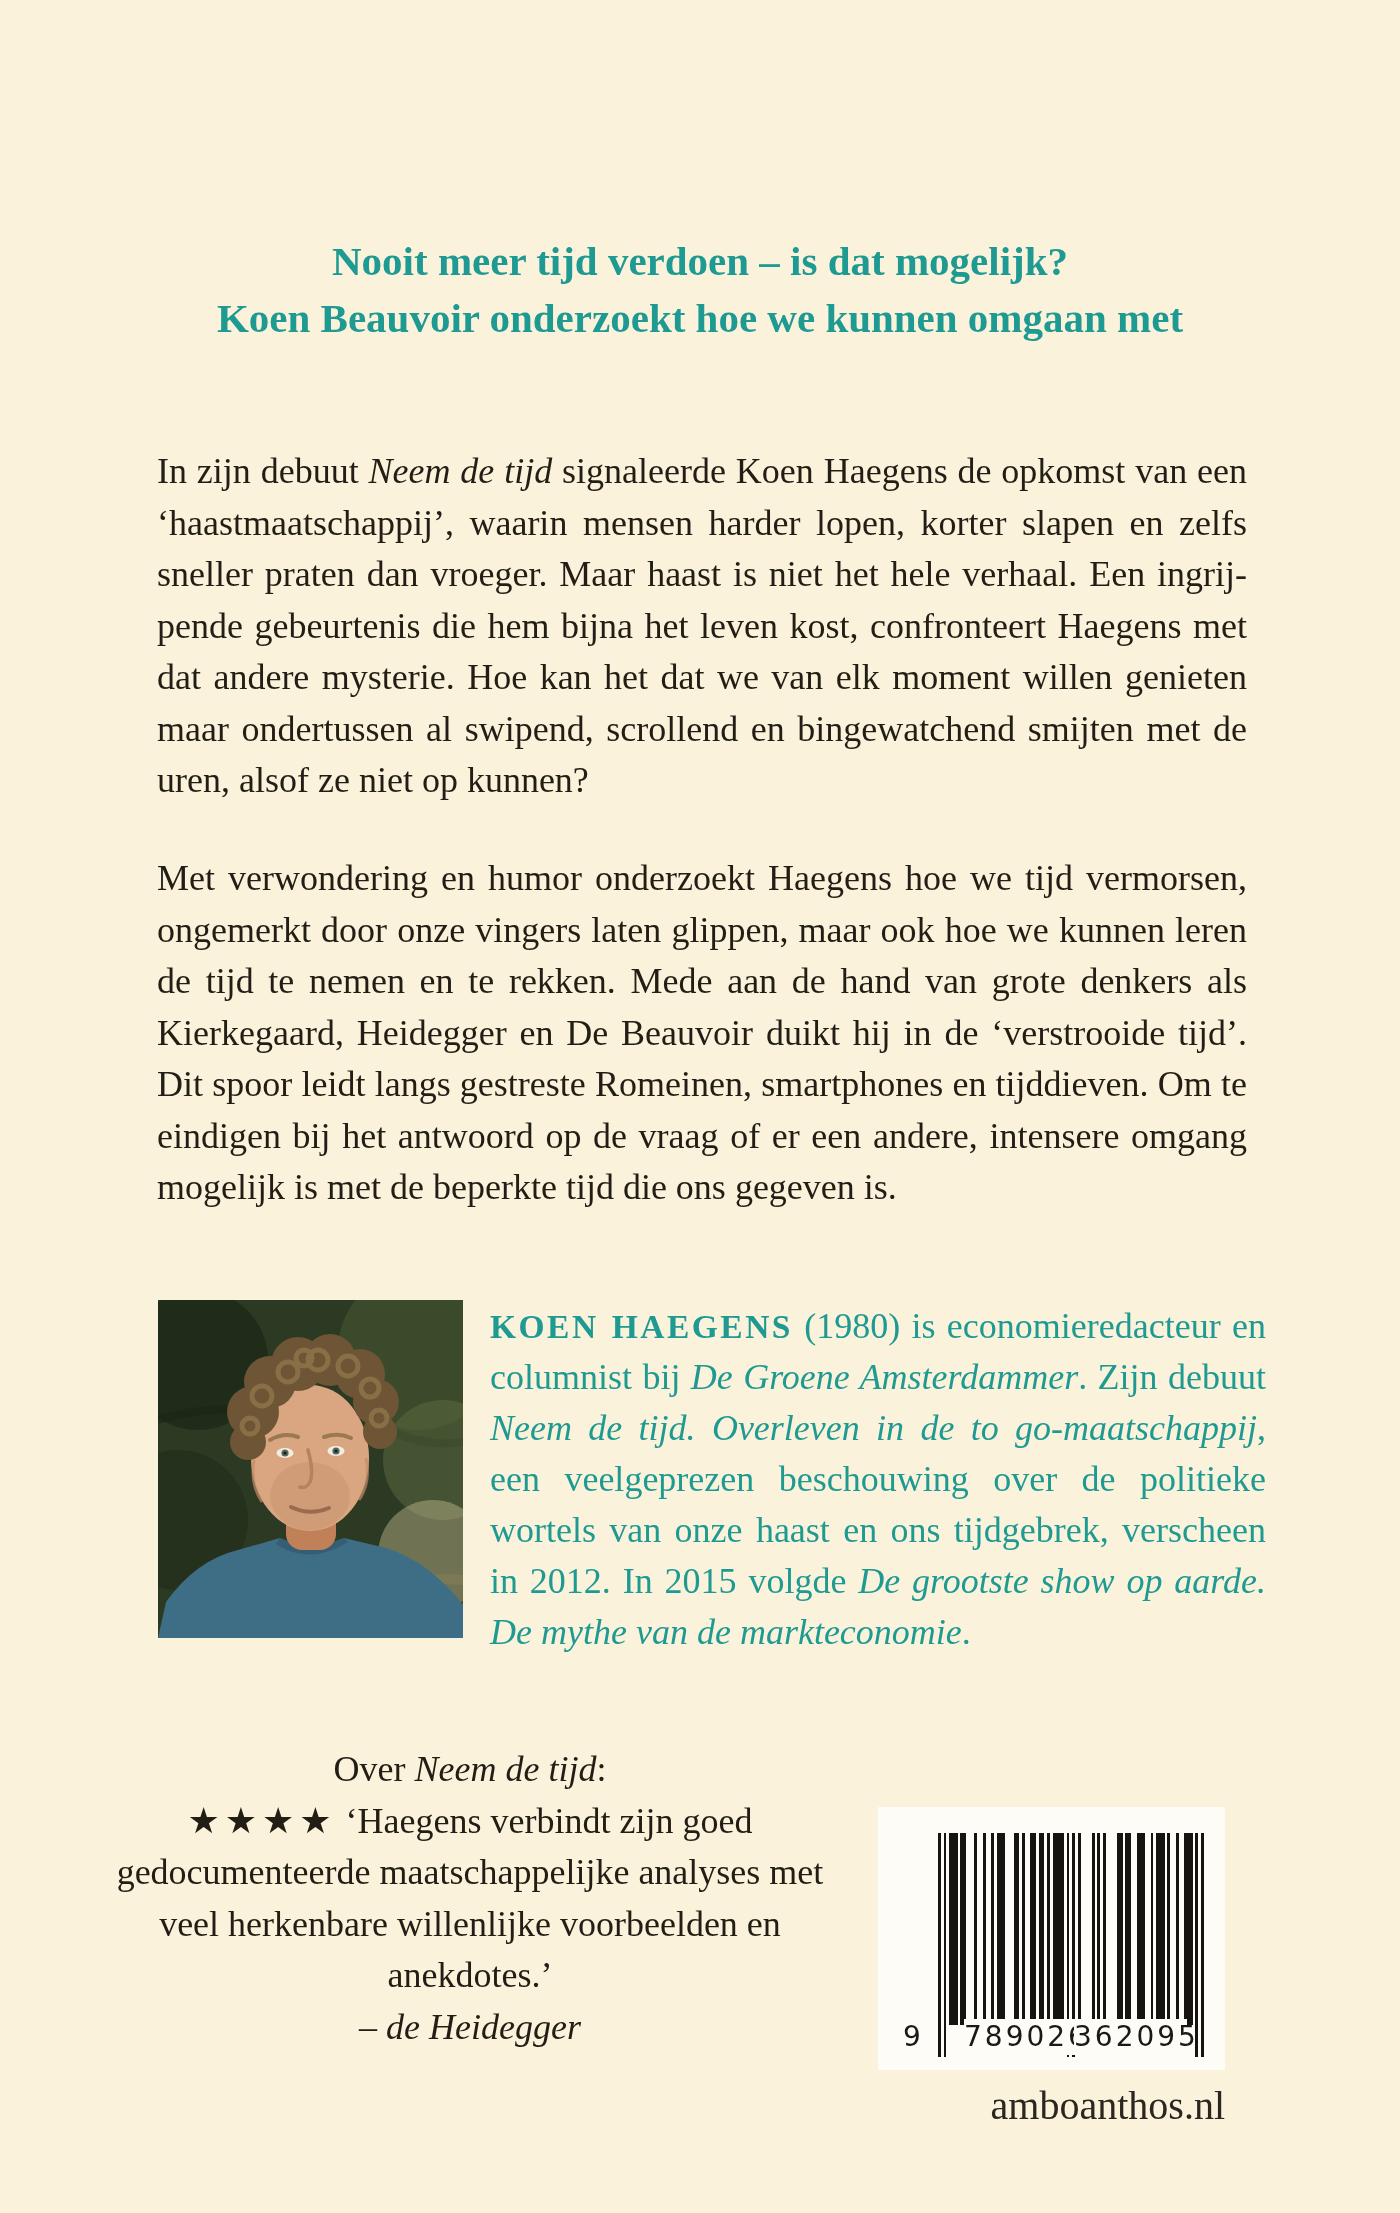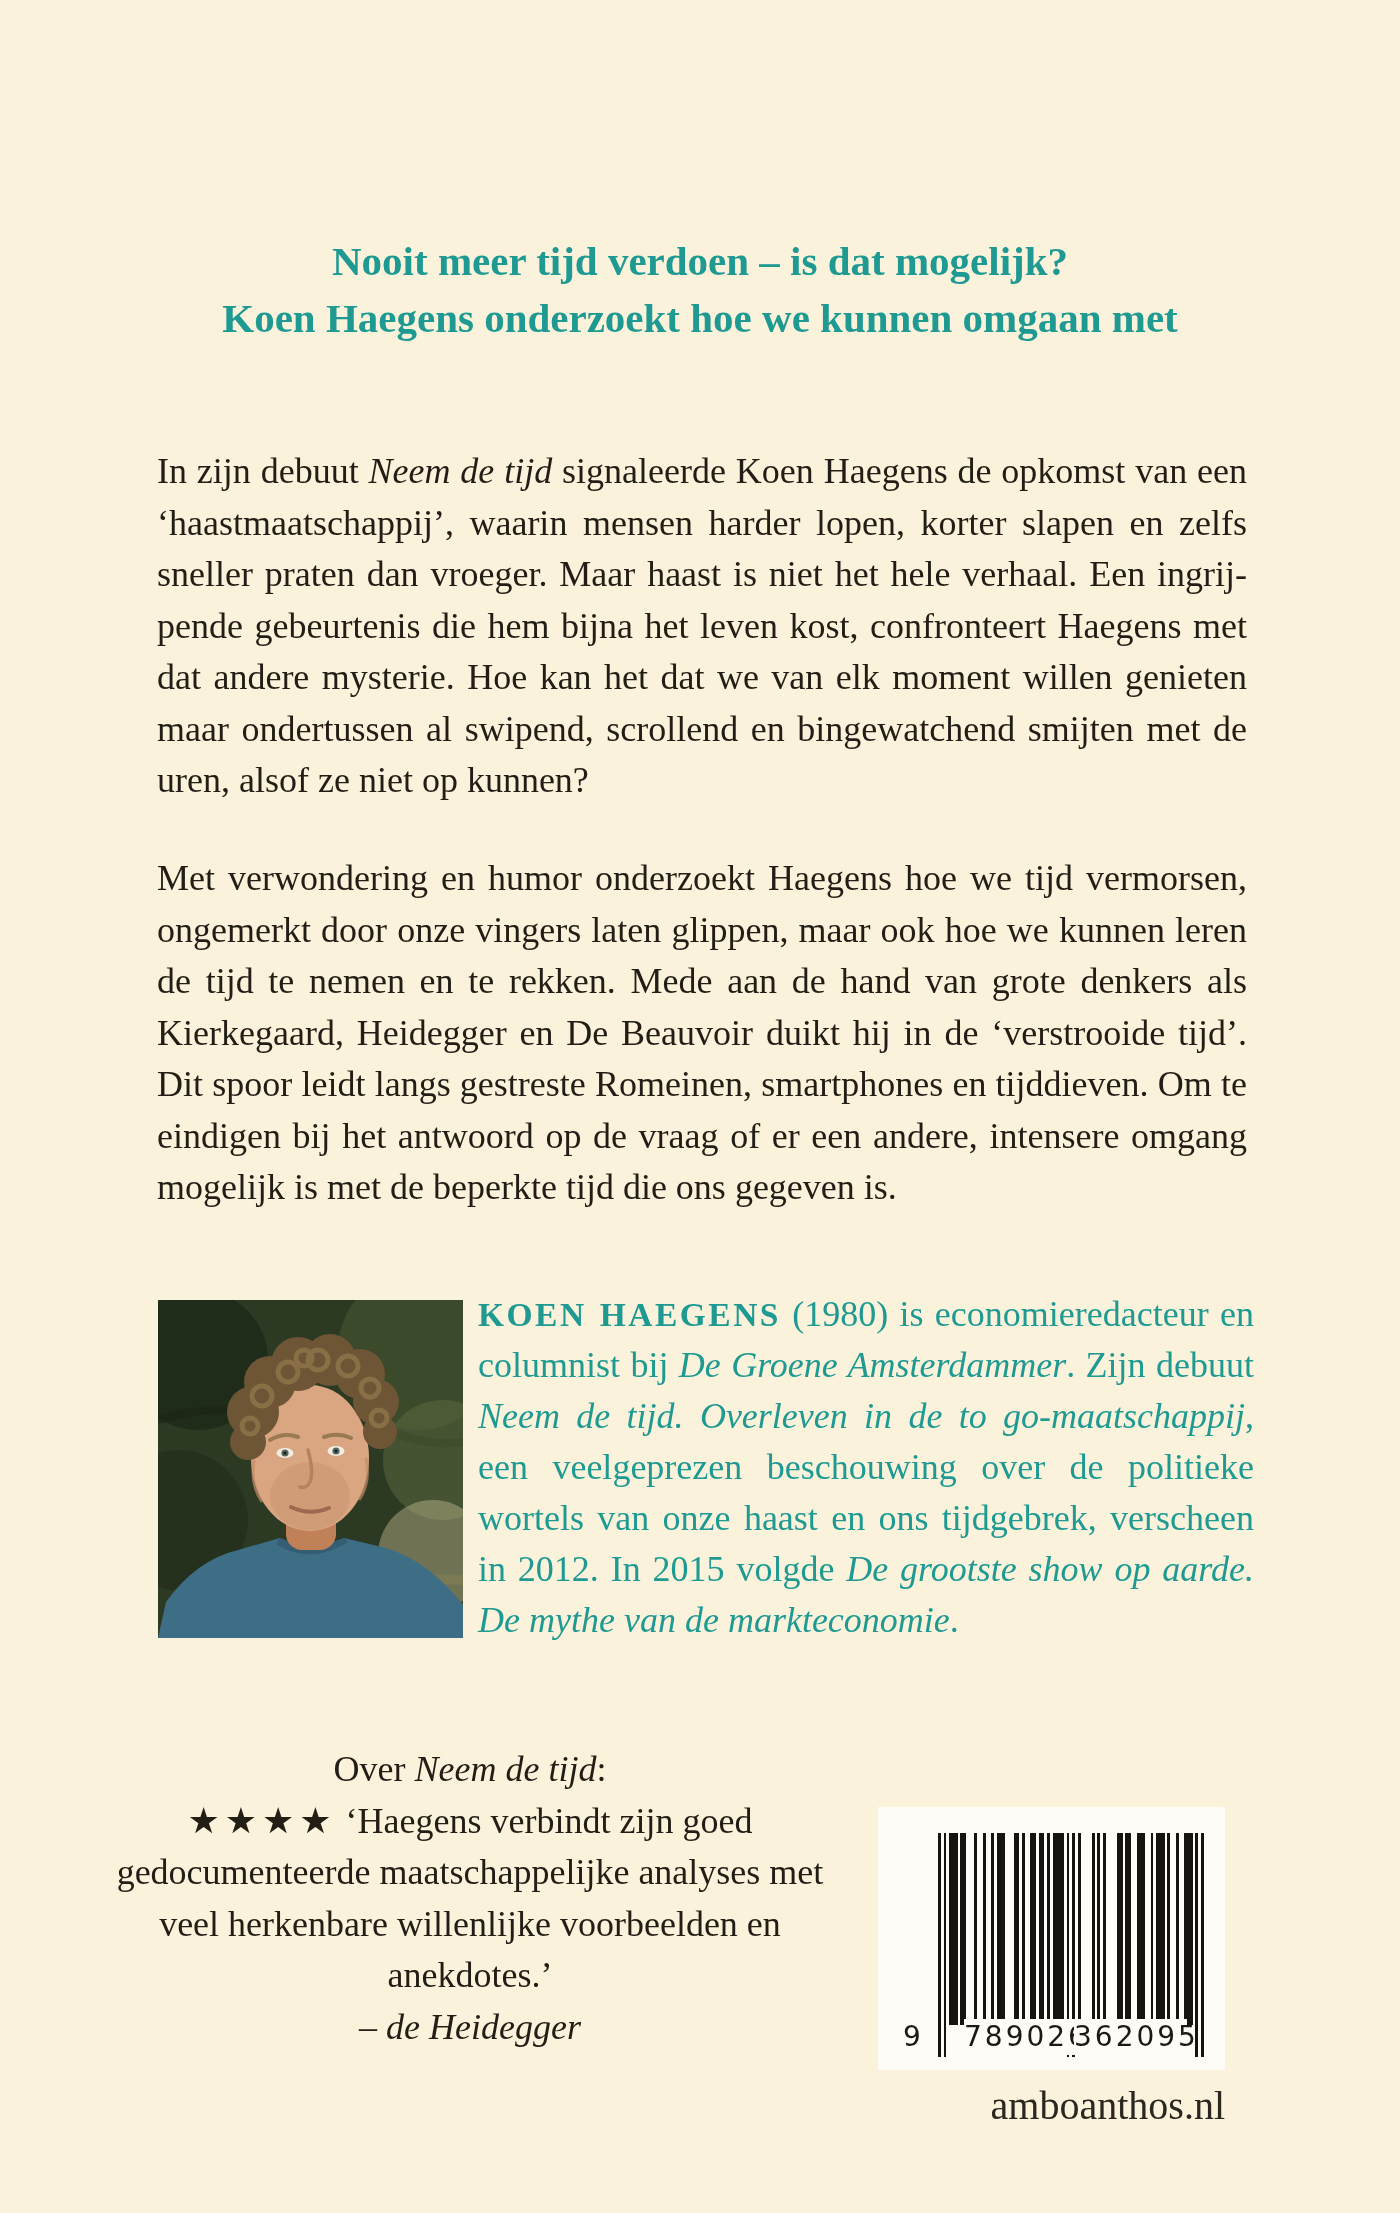--- a/index.html
+++ b/index.html
@@ -16,21 +16,21 @@
   }
   .headline-line{white-space:nowrap;}
   .body-para{
     position:absolute; left:157px; width:1090px; margin:0;
     font-size:36px; line-height:51.5px; text-align:justify;
     hyphens:manual; -webkit-hyphens:manual;
   }
   .para1{top:446px;}
   .para2{top:853px;}
   .bio{
-    position:absolute; top:1289px; left:478px; width:776px; margin:0;
+    position:absolute; top:1289px; left:478px; width:776px; margin:12px;
     font-size:36px; line-height:51px; text-align:justify;
     color:#1e9a92; hyphens:manual; -webkit-hyphens:manual;
   }
   .it{font-style:italic;}
   .caps{font-weight:700; letter-spacing:2.5px; font-size:0.93em;}
   .stars{letter-spacing:5px;}
   .author-photo{
     position:absolute; top:1300px; left:158px; width:305px; height:338px;
     overflow:hidden;
   }
@@ -64,21 +64,21 @@
     text-align:right; font-size:40px; color:#2a2620;
   }
 </style>
 </head>
 <body>
 
 <div class="cover">
 
   <div class="headline">
       <div class="headline-line">Nooit meer tijd verdoen – is dat mogelijk?</div>
-      <div class="headline-line">Koen Haegens onderzoekt hoe we kunnen omgaan met</div>
+      <div class="headline-line">Koen Beauvoir onderzoekt hoe we kunnen omgaan met</div>
     </div>
 
   <p class="body-para para1"><span>In zijn debuut </span><span class="it">Neem de tijd</span><span> signaleerde Koen Haegens de opkomst van een ‘haastmaatschappij’, waarin mensen harder lopen, korter slapen en zelfs sneller praten dan vroeger. Maar haast is niet het hele verhaal. Een ingrij­pende gebeurtenis die hem bijna het leven kost, confronteert Haegens met dat andere mysterie. Hoe kan het dat we van elk moment willen genieten maar ondertussen al swipend, scrollend en bingewatchend smijten met de uren, alsof ze niet op kunnen?</span></p>
 
   <p class="body-para para2"><span>Met verwondering en humor onderzoekt Haegens hoe we tijd vermorsen, ongemerkt door onze vingers laten glippen, maar ook hoe we kunnen leren de tijd te nemen en te rekken. Mede aan de hand van grote denkers als Kierkegaard, Heidegger en De Beauvoir duikt hij in de ‘verstrooide tijd’. Dit spoor leidt langs gestreste Romeinen, smartphones en tijddieven. Om te eindigen bij het antwoord op de vraag of er een andere, intensere omgang mogelijk is met de beperkte tijd die ons gegeven is.</span></p>
 
   <div class="author-photo">
     <svg width="305" height="338" viewBox="0 0 305 338" xmlns="http://www.w3.org/2000/svg">
       <rect width="305" height="338" fill="#2c3a24"></rect>
       <circle cx="40" cy="60" r="70" fill="#1d2917" opacity="0.8"></circle>

